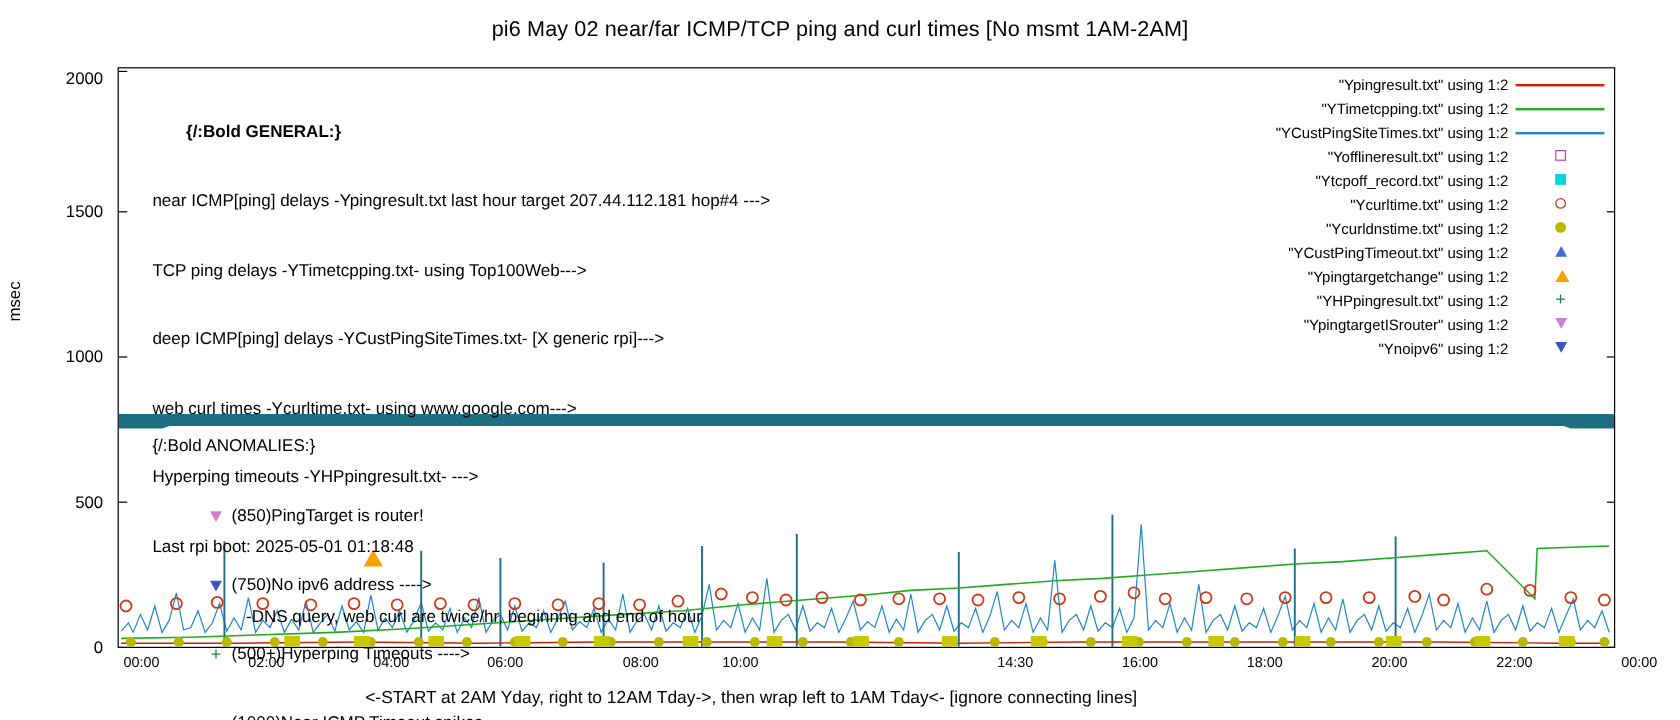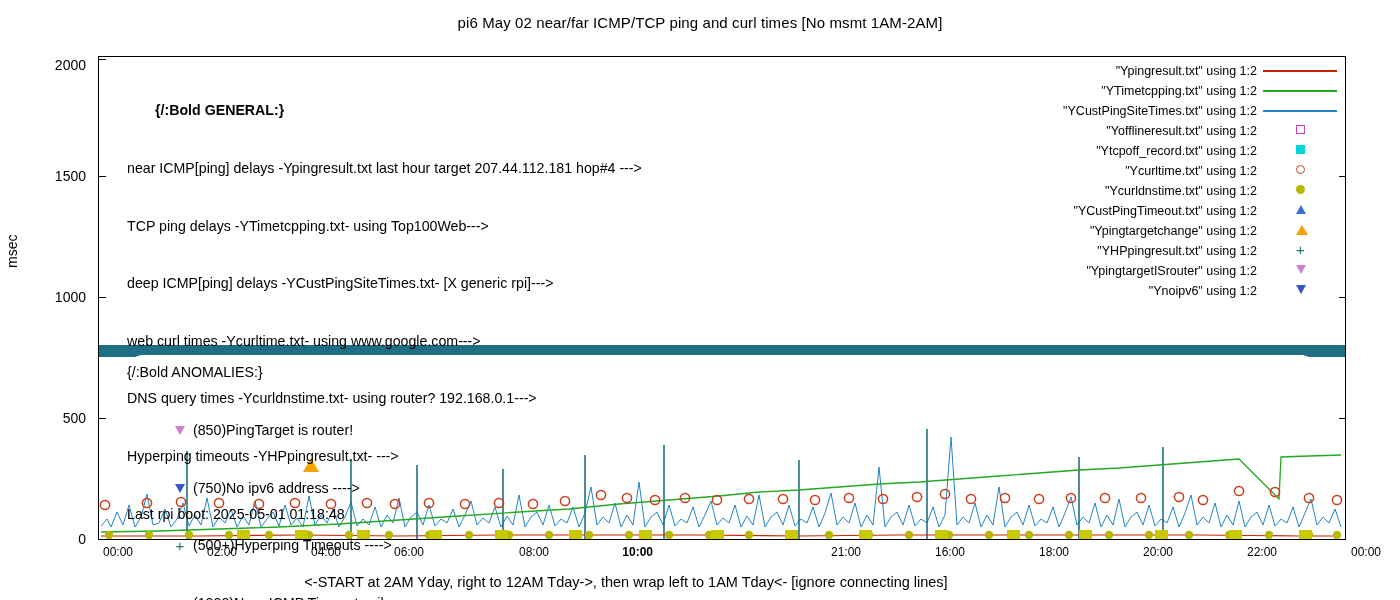--- a/index.html
+++ b/index.html
@@ -1,19 +1,19 @@
 <!DOCTYPE html>
 <html><head>
 <meta charset="utf-8">
 <style>
   html,body{margin:0;padding:0;background:#ffffff;}
   body{width:1400px;height:600px;font-family:"Liberation Sans",sans-serif;color:#000;overflow:hidden;}
   #stage{position:relative;width:1400px;height:600px;}
 
-  .title{position:absolute;left:0;top:14px;width:1400px;text-align:center;font-size:15px;letter-spacing:.1px;}
+  .title{position:absolute;left:0;top:14px;width:1400px;text-align:center;font-size:18px;letter-spacing:.1px;}
 
   
   #plot{position:absolute;left:98px;top:56px;width:1248px;height:484px;border:1px solid #000;box-sizing:border-box;background:#fff;}
 
   .ylab{position:absolute;left:4px;top:268px;font-size:14px;transform:rotate(-90deg);transform-origin:left top;white-space:nowrap;}
   .ytick{position:absolute;font-size:14px;text-align:right;width:56px;}
   .xtick{position:absolute;font-size:12px;text-align:right;width:70px;}
   .xcap{position:absolute;top:574px;left:0;width:1252px;text-align:center;font-size:14.5px;}
 
   
@@ -59,25 +59,25 @@
 
   <div class="ytick" style="left:30px;top:531px;">0</div>
   <div class="ytick" style="left:30px;top:410px;">500</div>
   <div class="ytick" style="left:30px;top:289px;">1000</div>
   <div class="ytick" style="left:30px;top:168px;">1500</div>
   <div class="ytick" style="left:30px;top:57px;">2000</div>
 
   <div class="xtick" style="left:63px;top:545px;">00:00</div>
   <div class="xtick" style="left:167px;top:545px;">02:00</div>
   <div class="xtick" style="left:271px;top:545px;">04:00</div>
-  <div class="xtick" style="left:354px;top:545px;">06:00</div>
+  <div class="xtick" style="left:366px;top:545px;">06:00</div>
   <div class="xtick" style="left:479px;top:545px;">08:00</div>
-  <div class="xtick" style="left:583px;top:545px;font-weight:bold;">10:00</div>
+  <div class="xtick" style="left:562px;top:545px;">10:00</div>
   <div class="xtick" style="left:687px;top:517px;">12:00</div>
-  <div class="xtick" style="left:791px;top:545px;">21:00</div>
+  <div class="xtick" style="left:791px;top:545px;">14:30</div>
   <div class="xtick" style="left:895px;top:545px;">16:00</div>
   <div class="xtick" style="left:999px;top:545px;">18:00</div>
   <div class="xtick" style="left:1103px;top:545px;">20:00</div>
   <div class="xtick" style="left:1207px;top:545px;">22:00</div>
   <div class="xtick" style="left:1311px;top:545px;">00:00</div>
 
   <div class="xcap">&lt;-START at 2AM Yday, right to 12AM Tday-&gt;, then wrap left to 1AM Tday&lt;- [ignore connecting lines]</div>
 
   <div id="plot">
 
@@ -223,23 +223,23 @@
         <polygon points="212,401 220,415 204,415"></polygon>
       </g>
     </svg>
 
     <div id="ann">
       <div class="b">{/:Bold GENERAL:}</div>
       <div>near ICMP[ping] delays -Ypingresult.txt last hour target 207.44.112.181 hop#4 ---&gt;</div>
       <div>TCP ping delays -YTimetcpping.txt- using Top100Web---&gt;</div>
       <div>deep ICMP[ping] delays -YCustPingSiteTimes.txt- [X generic rpi]---&gt;</div>
       <div>web curl times -Ycurltime.txt- using www.google.com---&gt;</div>
-      <div>DNS query times -Ycurldnstime.txt- using router? 192.168.0.1---&gt;</div>
       <div>Hyperping timeouts -YHPpingresult.txt- ---&gt;</div>
       <div>Last rpi boot: 2025-05-01 01:18:48</div>
+      <div class="ind1">-DNS query, web curl are twice/hr, beginnng and end of hour</div>
       
       
       
     </div>
 
     <div id="anom">
       <div class="b" style="margin-left:-40px;">{/:Bold ANOMALIES:}</div>
       <div class="anorow">
         <span class="anosym"><span class="tri-dn-v"></span></span>
         <span>(850)PingTarget is router!</span>

